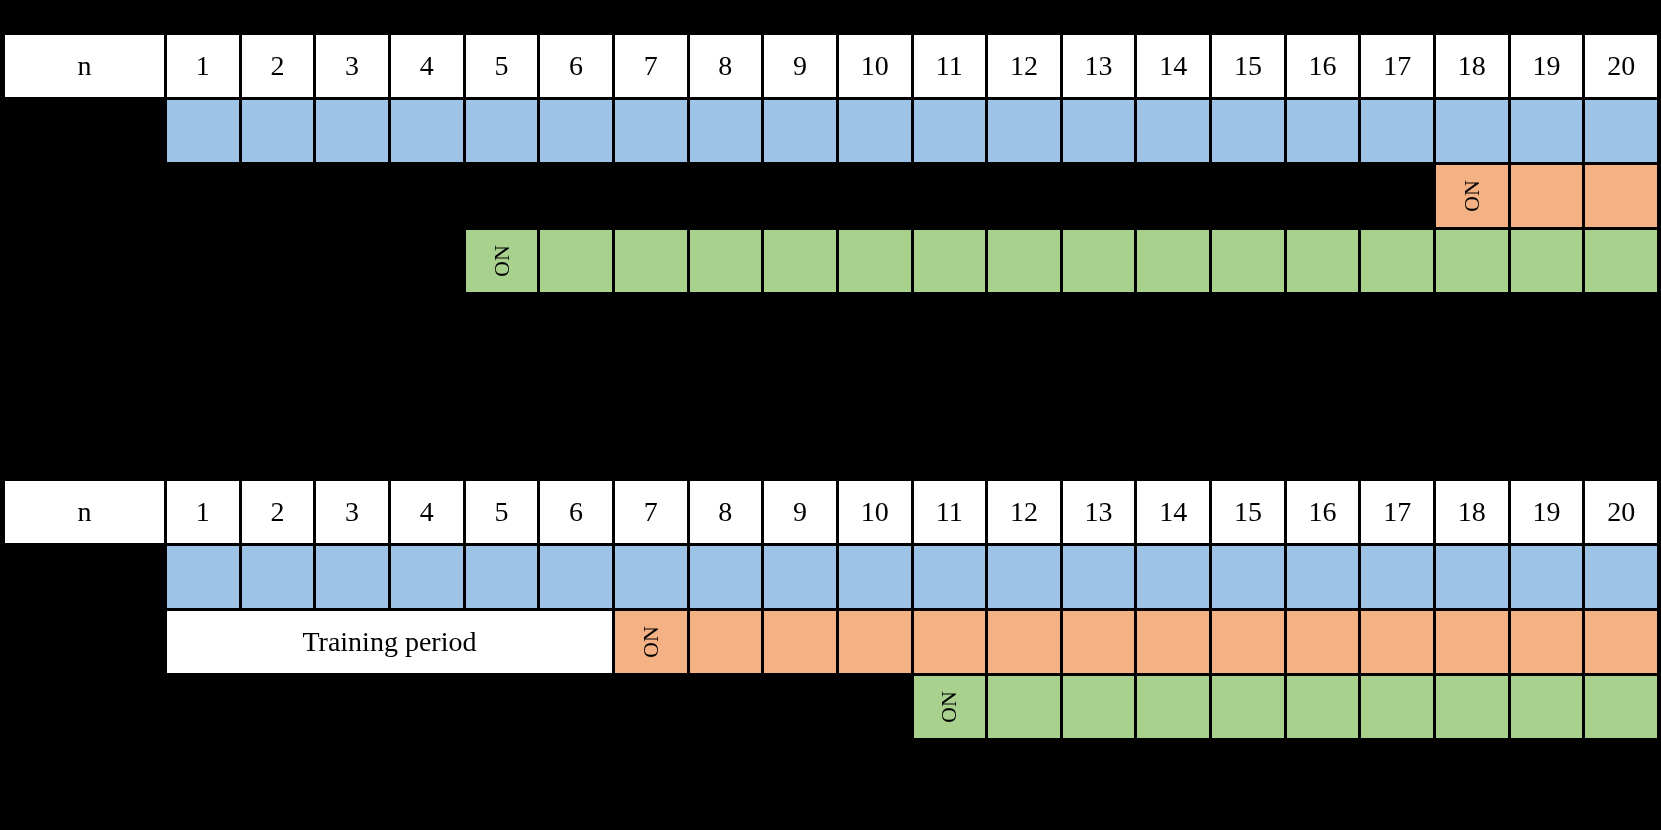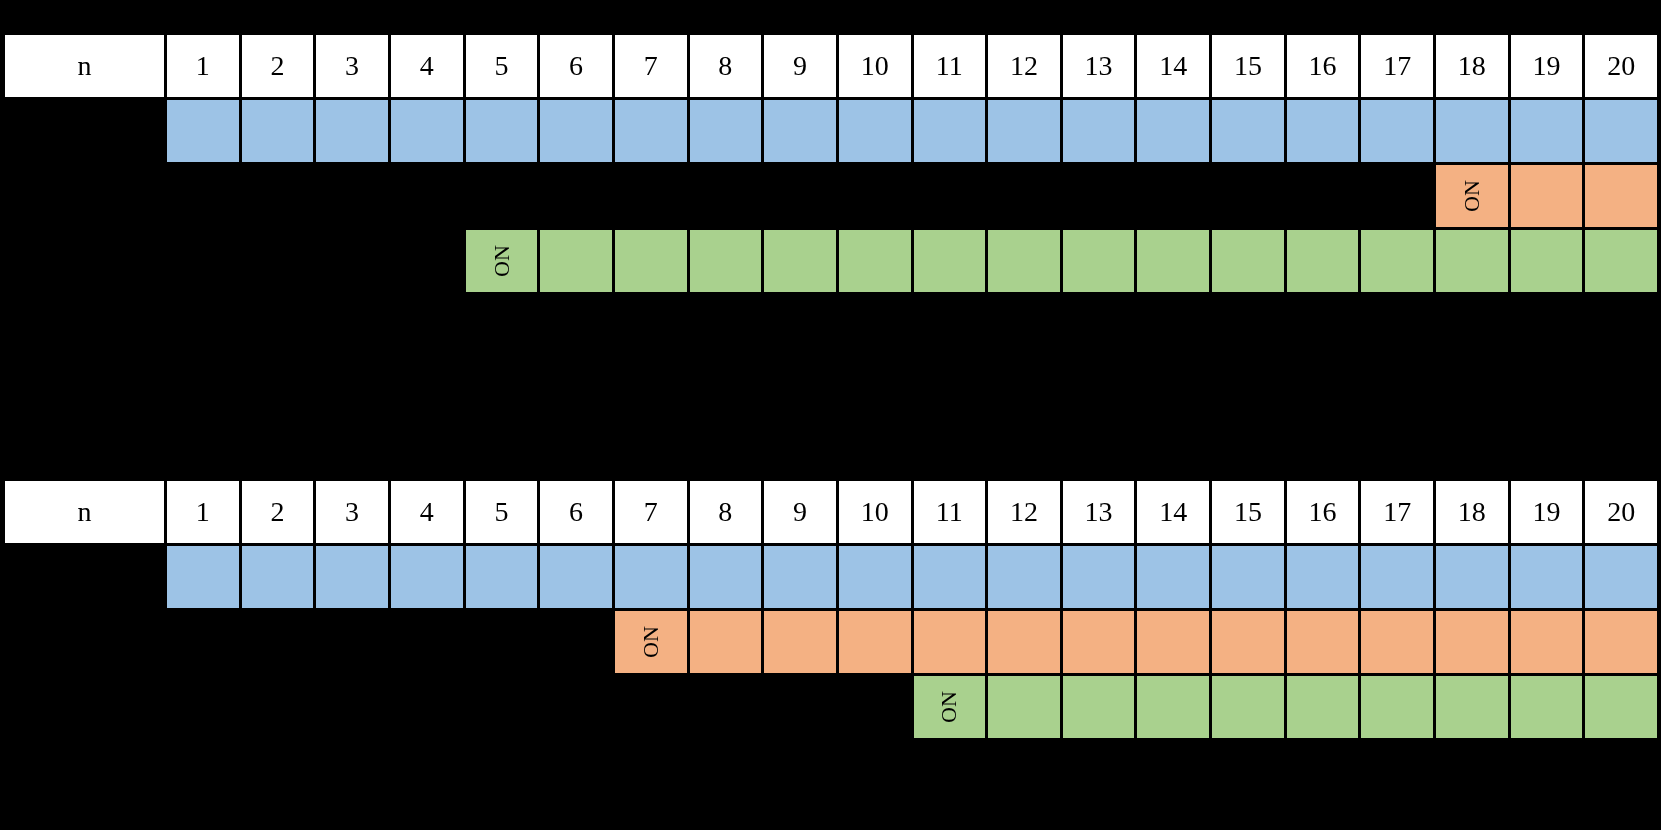--- a/index.html
+++ b/index.html
@@ -154,20 +154,21 @@
       <div class="cell bar" style="grid-area: 2 / 12; background: rgb(157, 195, 230);"></div>
       <div class="cell bar" style="grid-area: 2 / 13; background: rgb(157, 195, 230);"></div>
       <div class="cell bar" style="grid-area: 2 / 14; background: rgb(157, 195, 230);"></div>
       <div class="cell bar" style="grid-area: 2 / 15; background: rgb(157, 195, 230);"></div>
       <div class="cell bar" style="grid-area: 2 / 16; background: rgb(157, 195, 230);"></div>
       <div class="cell bar" style="grid-area: 2 / 17; background: rgb(157, 195, 230);"></div>
       <div class="cell bar" style="grid-area: 2 / 18; background: rgb(157, 195, 230);"></div>
       <div class="cell bar" style="grid-area: 2 / 19; background: rgb(157, 195, 230);"></div>
       <div class="cell bar" style="grid-area: 2 / 20; background: rgb(157, 195, 230);"></div>
       <div class="cell bar" style="grid-area: 2 / 21; background: rgb(157, 195, 230);"></div>
+      <div class="cell merged" style="grid-area: 3 / 2 / auto / 8;">Training period</div>
       <div class="cell bar" style="grid-area: 3 / 8; background: rgb(244, 177, 131);">
         <span class="vlabel">ON</span>
       </div>
       <div class="cell bar" style="grid-area: 3 / 9; background: rgb(244, 177, 131);"></div>
       <div class="cell bar" style="grid-area: 3 / 10; background: rgb(244, 177, 131);"></div>
       <div class="cell bar" style="grid-area: 3 / 11; background: rgb(244, 177, 131);"></div>
       <div class="cell bar" style="grid-area: 3 / 12; background: rgb(244, 177, 131);"></div>
       <div class="cell bar" style="grid-area: 3 / 13; background: rgb(244, 177, 131);"></div>
       <div class="cell bar" style="grid-area: 3 / 14; background: rgb(244, 177, 131);"></div>
       <div class="cell bar" style="grid-area: 3 / 15; background: rgb(244, 177, 131);"></div>

